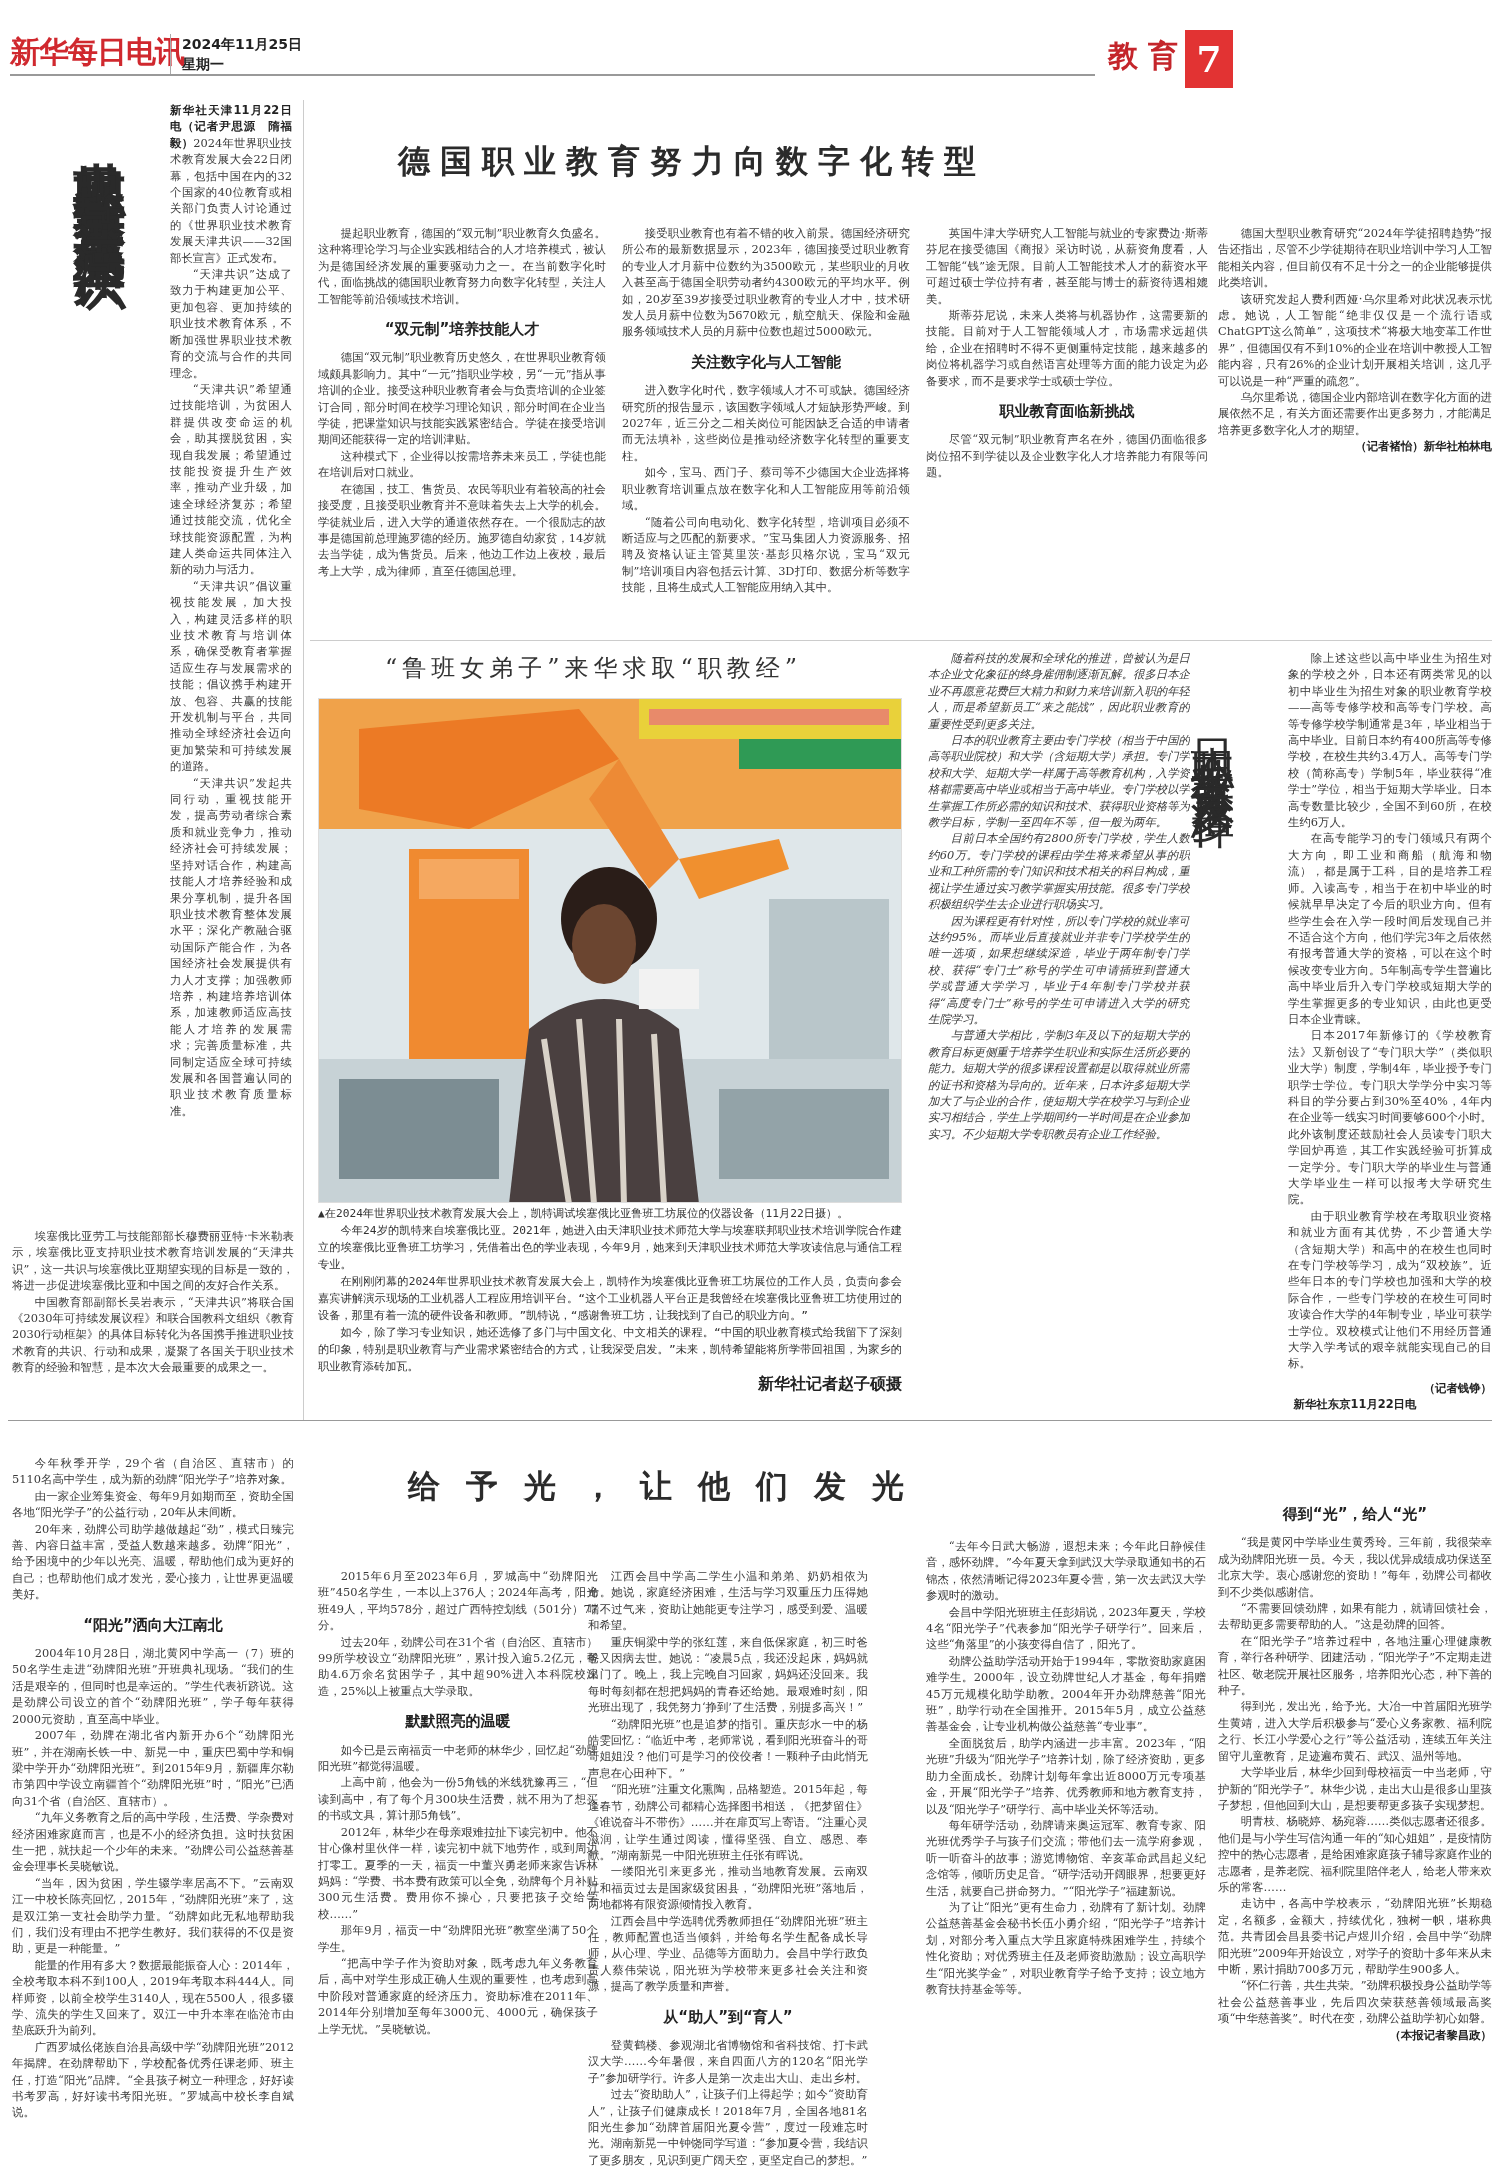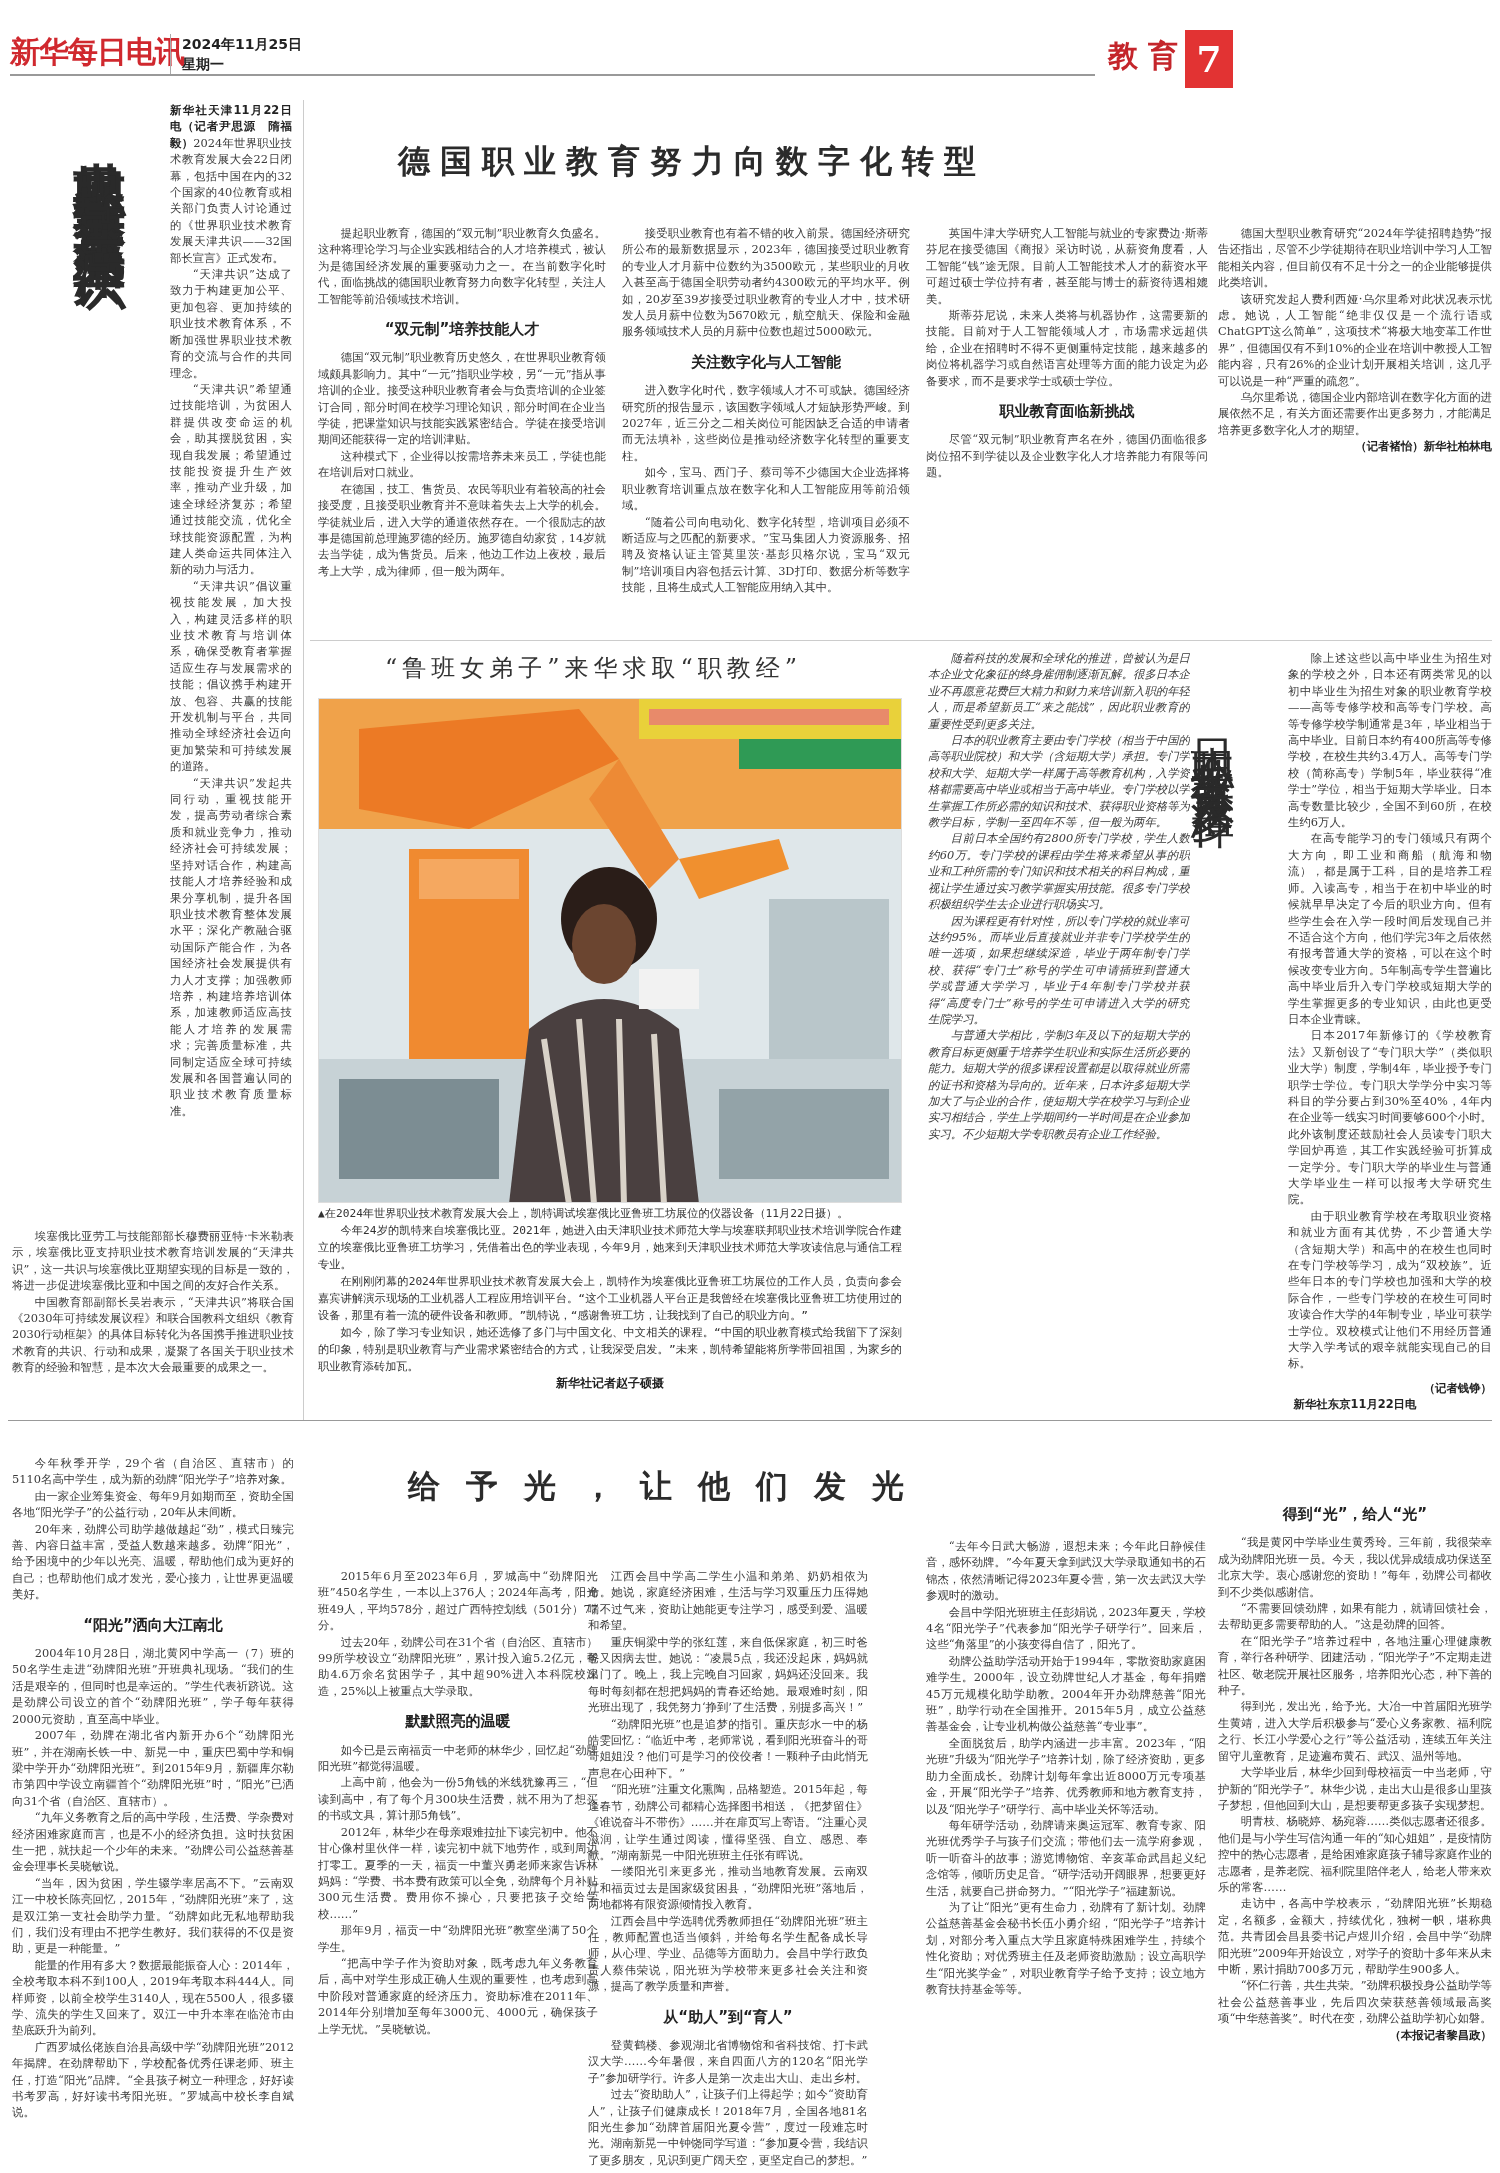--- a/index.html
+++ b/index.html
@@ -67,21 +67,21 @@
 </div>
 <div class="vsep" style="left:303px; top:100px; height:1320px;"></div>
 
 <div class="abs htitle" style="left:398px; top:140px; font-size:32px; letter-spacing:10px;">德国职业教育努力向数字化转型</div>
 
 <div class="abs col-text" style="left:318px; top:225px; width:288px; height:405px; overflow:hidden;">
   <p>提起职业教育，德国的“双元制”职业教育久负盛名。这种将理论学习与企业实践相结合的人才培养模式，被认为是德国经济发展的重要驱动力之一。在当前数字化时代，面临挑战的德国职业教育努力向数字化转型，关注人工智能等前沿领域技术培训。</p>
   <div class="subhead">“双元制”培养技能人才</div>
   <p>德国“双元制”职业教育历史悠久，在世界职业教育领域颇具影响力。其中“一元”指职业学校，另“一元”指从事培训的企业。接受这种职业教育者会与负责培训的企业签订合同，部分时间在校学习理论知识，部分时间在企业当学徒，把课堂知识与技能实践紧密结合。学徒在接受培训期间还能获得一定的培训津贴。</p>
   <p>这种模式下，企业得以按需培养未来员工，学徒也能在培训后对口就业。</p>
-  <p>在德国，技工、售货员、农民等职业有着较高的社会接受度，且接受职业教育并不意味着失去上大学的机会。学徒就业后，进入大学的通道依然存在。一个很励志的故事是德国前总理施罗德的经历。施罗德自幼家贫，14岁就去当学徒，成为售货员。后来，他边工作边上夜校，最后考上大学，成为律师，但一般为两年。</p>
+  <p>在德国，技工、售货员、农民等职业有着较高的社会接受度，且接受职业教育并不意味着失去上大学的机会。学徒就业后，进入大学的通道依然存在。一个很励志的故事是德国前总理施罗德的经历。施罗德自幼家贫，14岁就去当学徒，成为售货员。后来，他边工作边上夜校，最后考上大学，成为律师，直至任德国总理。</p>
 </div>
 <div class="abs col-text" style="left:622px; top:225px; width:288px; height:405px; overflow:hidden;">
   <p>接受职业教育也有着不错的收入前景。德国经济研究所公布的最新数据显示，2023年，德国接受过职业教育的专业人才月薪中位数约为3500欧元，某些职业的月收入甚至高于德国全职劳动者约4300欧元的平均水平。例如，20岁至39岁接受过职业教育的专业人才中，技术研发人员月薪中位数为5670欧元，航空航天、保险和金融服务领域技术人员的月薪中位数也超过5000欧元。</p>
   <div class="subhead">关注数字化与人工智能</div>
   <p>进入数字化时代，数字领域人才不可或缺。德国经济研究所的报告显示，该国数字领域人才短缺形势严峻。到2027年，近三分之二相关岗位可能因缺乏合适的申请者而无法填补，这些岗位是推动经济数字化转型的重要支柱。</p>
   <p>如今，宝马、西门子、蔡司等不少德国大企业选择将职业教育培训重点放在数字化和人工智能应用等前沿领域。</p>
   <p>“随着公司向电动化、数字化转型，培训项目必须不断适应与之匹配的新要求。”宝马集团人力资源服务、招聘及资格认证主管莫里茨·基彭贝格尔说，宝马“双元制”培训项目内容包括云计算、3D打印、数据分析等数字技能，且将生成式人工智能应用纳入其中。</p>
 </div>
 <div class="abs col-text" style="left:926px; top:225px; width:282px; height:405px; overflow:hidden;">
   <p>英国牛津大学研究人工智能与就业的专家费边·斯蒂芬尼在接受德国《商报》采访时说，从薪资角度看，人工智能“钱”途无限。目前人工智能技术人才的薪资水平可超过硕士学位持有者，甚至能与博士的薪资待遇相媲美。</p>
@@ -121,21 +121,21 @@
     <path d="M225 340 L250 505 M260 320 L275 505 M300 320 L305 505 M335 335 L345 505" stroke="#d9d2c8" stroke-width="6"></path>
     <rect x="320" y="270" width="60" height="40" fill="#f2f2f2"></rect>
   </svg>
 </div>
 
 <div class="abs caption" style="left:318px; top:1205px; width:584px;">
   <p class="noindent">▲在2024年世界职业技术教育发展大会上，凯特调试埃塞俄比亚鲁班工坊展位的仪器设备（11月22日摄）。</p>
   <p>今年24岁的凯特来自埃塞俄比亚。2021年，她进入由天津职业技术师范大学与埃塞联邦职业技术培训学院合作建立的埃塞俄比亚鲁班工坊学习，凭借着出色的学业表现，今年9月，她来到天津职业技术师范大学攻读信息与通信工程专业。</p>
   <p>在刚刚闭幕的2024年世界职业技术教育发展大会上，凯特作为埃塞俄比亚鲁班工坊展位的工作人员，负责向参会嘉宾讲解演示现场的工业机器人工程应用培训平台。“这个工业机器人平台正是我曾经在埃塞俄比亚鲁班工坊使用过的设备，那里有着一流的硬件设备和教师。”凯特说，“感谢鲁班工坊，让我找到了自己的职业方向。”</p>
   <p>如今，除了学习专业知识，她还选修了多门与中国文化、中文相关的课程。“中国的职业教育模式给我留下了深刻的印象，特别是职业教育与产业需求紧密结合的方式，让我深受启发。”未来，凯特希望能将所学带回祖国，为家乡的职业教育添砖加瓦。</p>
-  <div class="byline" style="text-align:center; font-size:12px;">新华社记者赵子硕摄</div>
+  <div class="byline" style="text-align:right; font-size:16px;">新华社记者赵子硕摄</div>
 </div>
 
 <div class="abs col-text" style="left:928px; top:650px; width:262px; height:742px; overflow:hidden;font-style:italic;">
   <p>随着科技的发展和全球化的推进，曾被认为是日本企业文化象征的终身雇佣制逐渐瓦解。很多日本企业不再愿意花费巨大精力和财力来培训新入职的年轻人，而是希望新员工“来之能战”，因此职业教育的重要性受到更多关注。</p>
   <p>日本的职业教育主要由专门学校（相当于中国的高等职业院校）和大学（含短期大学）承担。专门学校和大学、短期大学一样属于高等教育机构，入学资格都需要高中毕业或相当于高中毕业。专门学校以学生掌握工作所必需的知识和技术、获得职业资格等为教学目标，学制一至四年不等，但一般为两年。</p>
   <p>目前日本全国约有2800所专门学校，学生人数约60万。专门学校的课程由学生将来希望从事的职业和工种所需的专门知识和技术相关的科目构成，重视让学生通过实习教学掌握实用技能。很多专门学校积极组织学生去企业进行职场实习。</p>
   <p>因为课程更有针对性，所以专门学校的就业率可达约95%。而毕业后直接就业并非专门学校学生的唯一选项，如果想继续深造，毕业于两年制专门学校、获得“专门士”称号的学生可申请插班到普通大学或普通大学学习，毕业于4年制专门学校并获得“高度专门士”称号的学生可申请进入大学的研究生院学习。</p>
   <p>与普通大学相比，学制3年及以下的短期大学的教育目标更侧重于培养学生职业和实际生活所必要的能力。短期大学的很多课程设置都是以取得就业所需的证书和资格为导向的。近年来，日本许多短期大学加大了与企业的合作，使短期大学在校学习与到企业实习相结合，学生上学期间约一半时间是在企业参加实习。不少短期大学专职教员有企业工作经验。</p>
 </div>
 <div class="abs vtitle" style="left:1188px; top:705px; font-size:44px; line-height:50px; letter-spacing:6px; font-weight:normal; height:600px;">日本职业教育体系灵活多样</div>

